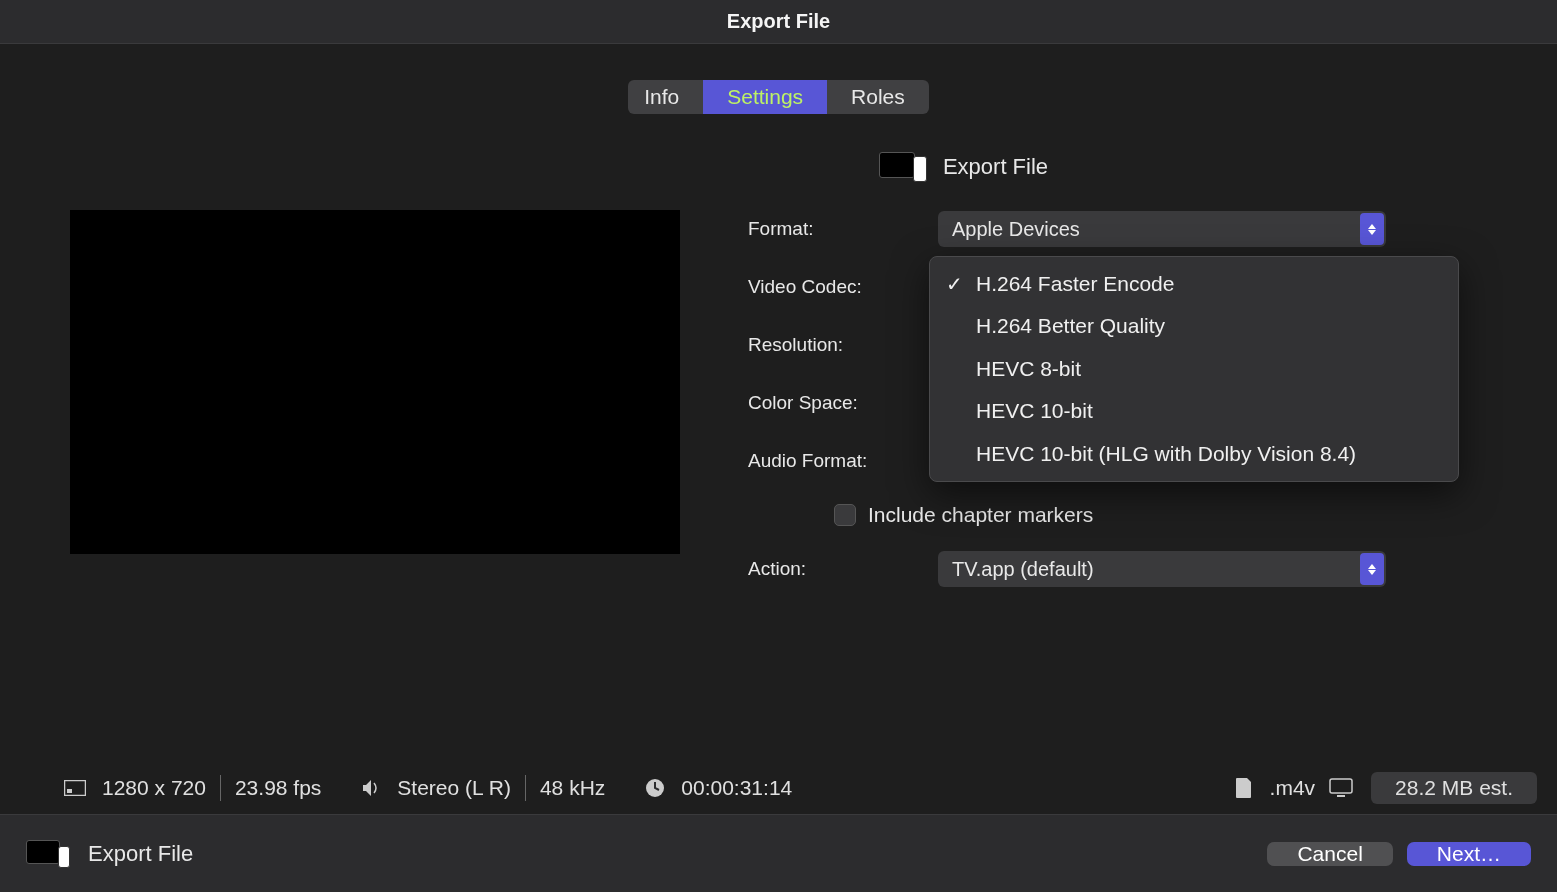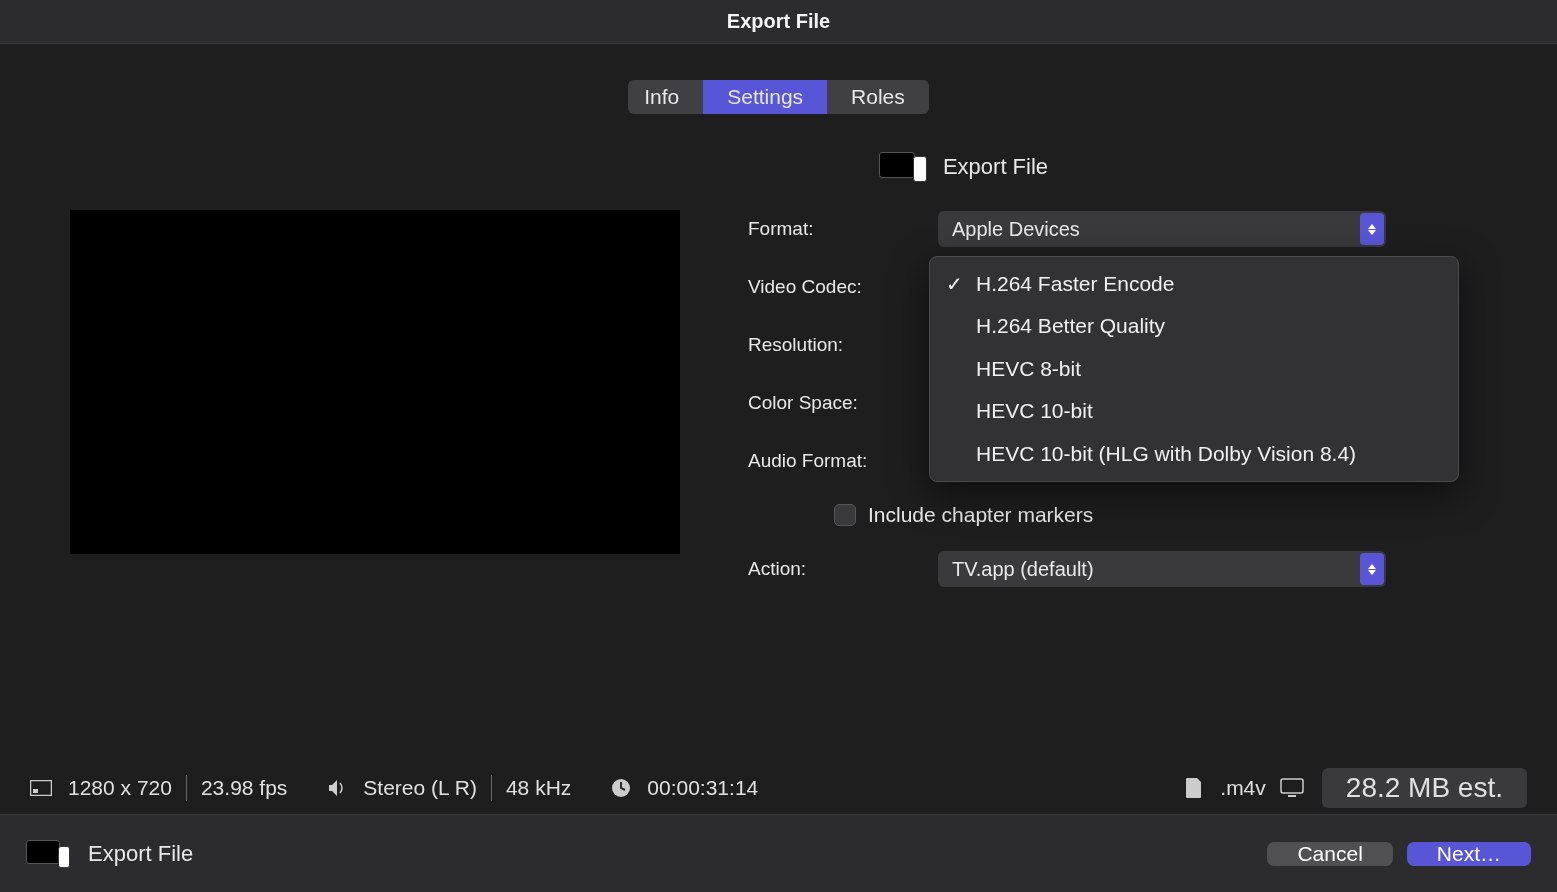--- a/index.html
+++ b/index.html
@@ -43,21 +43,21 @@
       background: #404042;
       color: #e8e8e8;
       cursor: pointer;
       border: none;
       height: 34px;
       display: flex;
       align-items: center;
     }
     .tab:first-child { border-radius: 6px 0 0 6px; padding-left: 16px; }
     .tab:last-child { border-radius: 0 6px 6px 0; }
-    .tab.active { background: #5856d6; color: #e5e5e5; }
+    .tab.active { background: #5856d6; color: #bef264; }
 
     .export-header {
       display: flex;
       align-items: center;
       justify-content: center;
       gap: 16px;
       margin-top: 38px;
       margin-left: 370px;
     }
     .device-icon {
@@ -197,34 +197,35 @@
       left: 16px;
       top: 7px;
       font-size: 20px;
     }
 
     .statusbar {
       margin-top: auto;
       height: 52px;
       display: flex;
       align-items: center;
-      padding: 0 30px;
+      padding: 0 20px;
       gap: 28px;
       font-size: 21px;
       color: #e0e0e0;
+      margin-left: 44px;
     }
     .status-left { display: flex; align-items: center; gap: 12px; }
     .status-divider { width: 1px; height: 26px; background: #666; margin: 0 2px; }
     .status-icon { display: inline-flex; align-items: center; color: #bbb; margin-right: 4px;}
     .status-right { margin-left: auto; display: flex; align-items: center; gap: 14px; }
     .est-badge {
       background: #3a3a3c;
       padding: 4px 24px;
       border-radius: 6px;
-      font-size: 28px;
+      font-size: 21px;
     }
 
     .footer {
       background: #2c2c2e;
       height: 78px;
       display: flex;
       align-items: center;
       padding: 0 26px;
       gap: 18px;
       border-top: 1px solid #3a3a3c;

